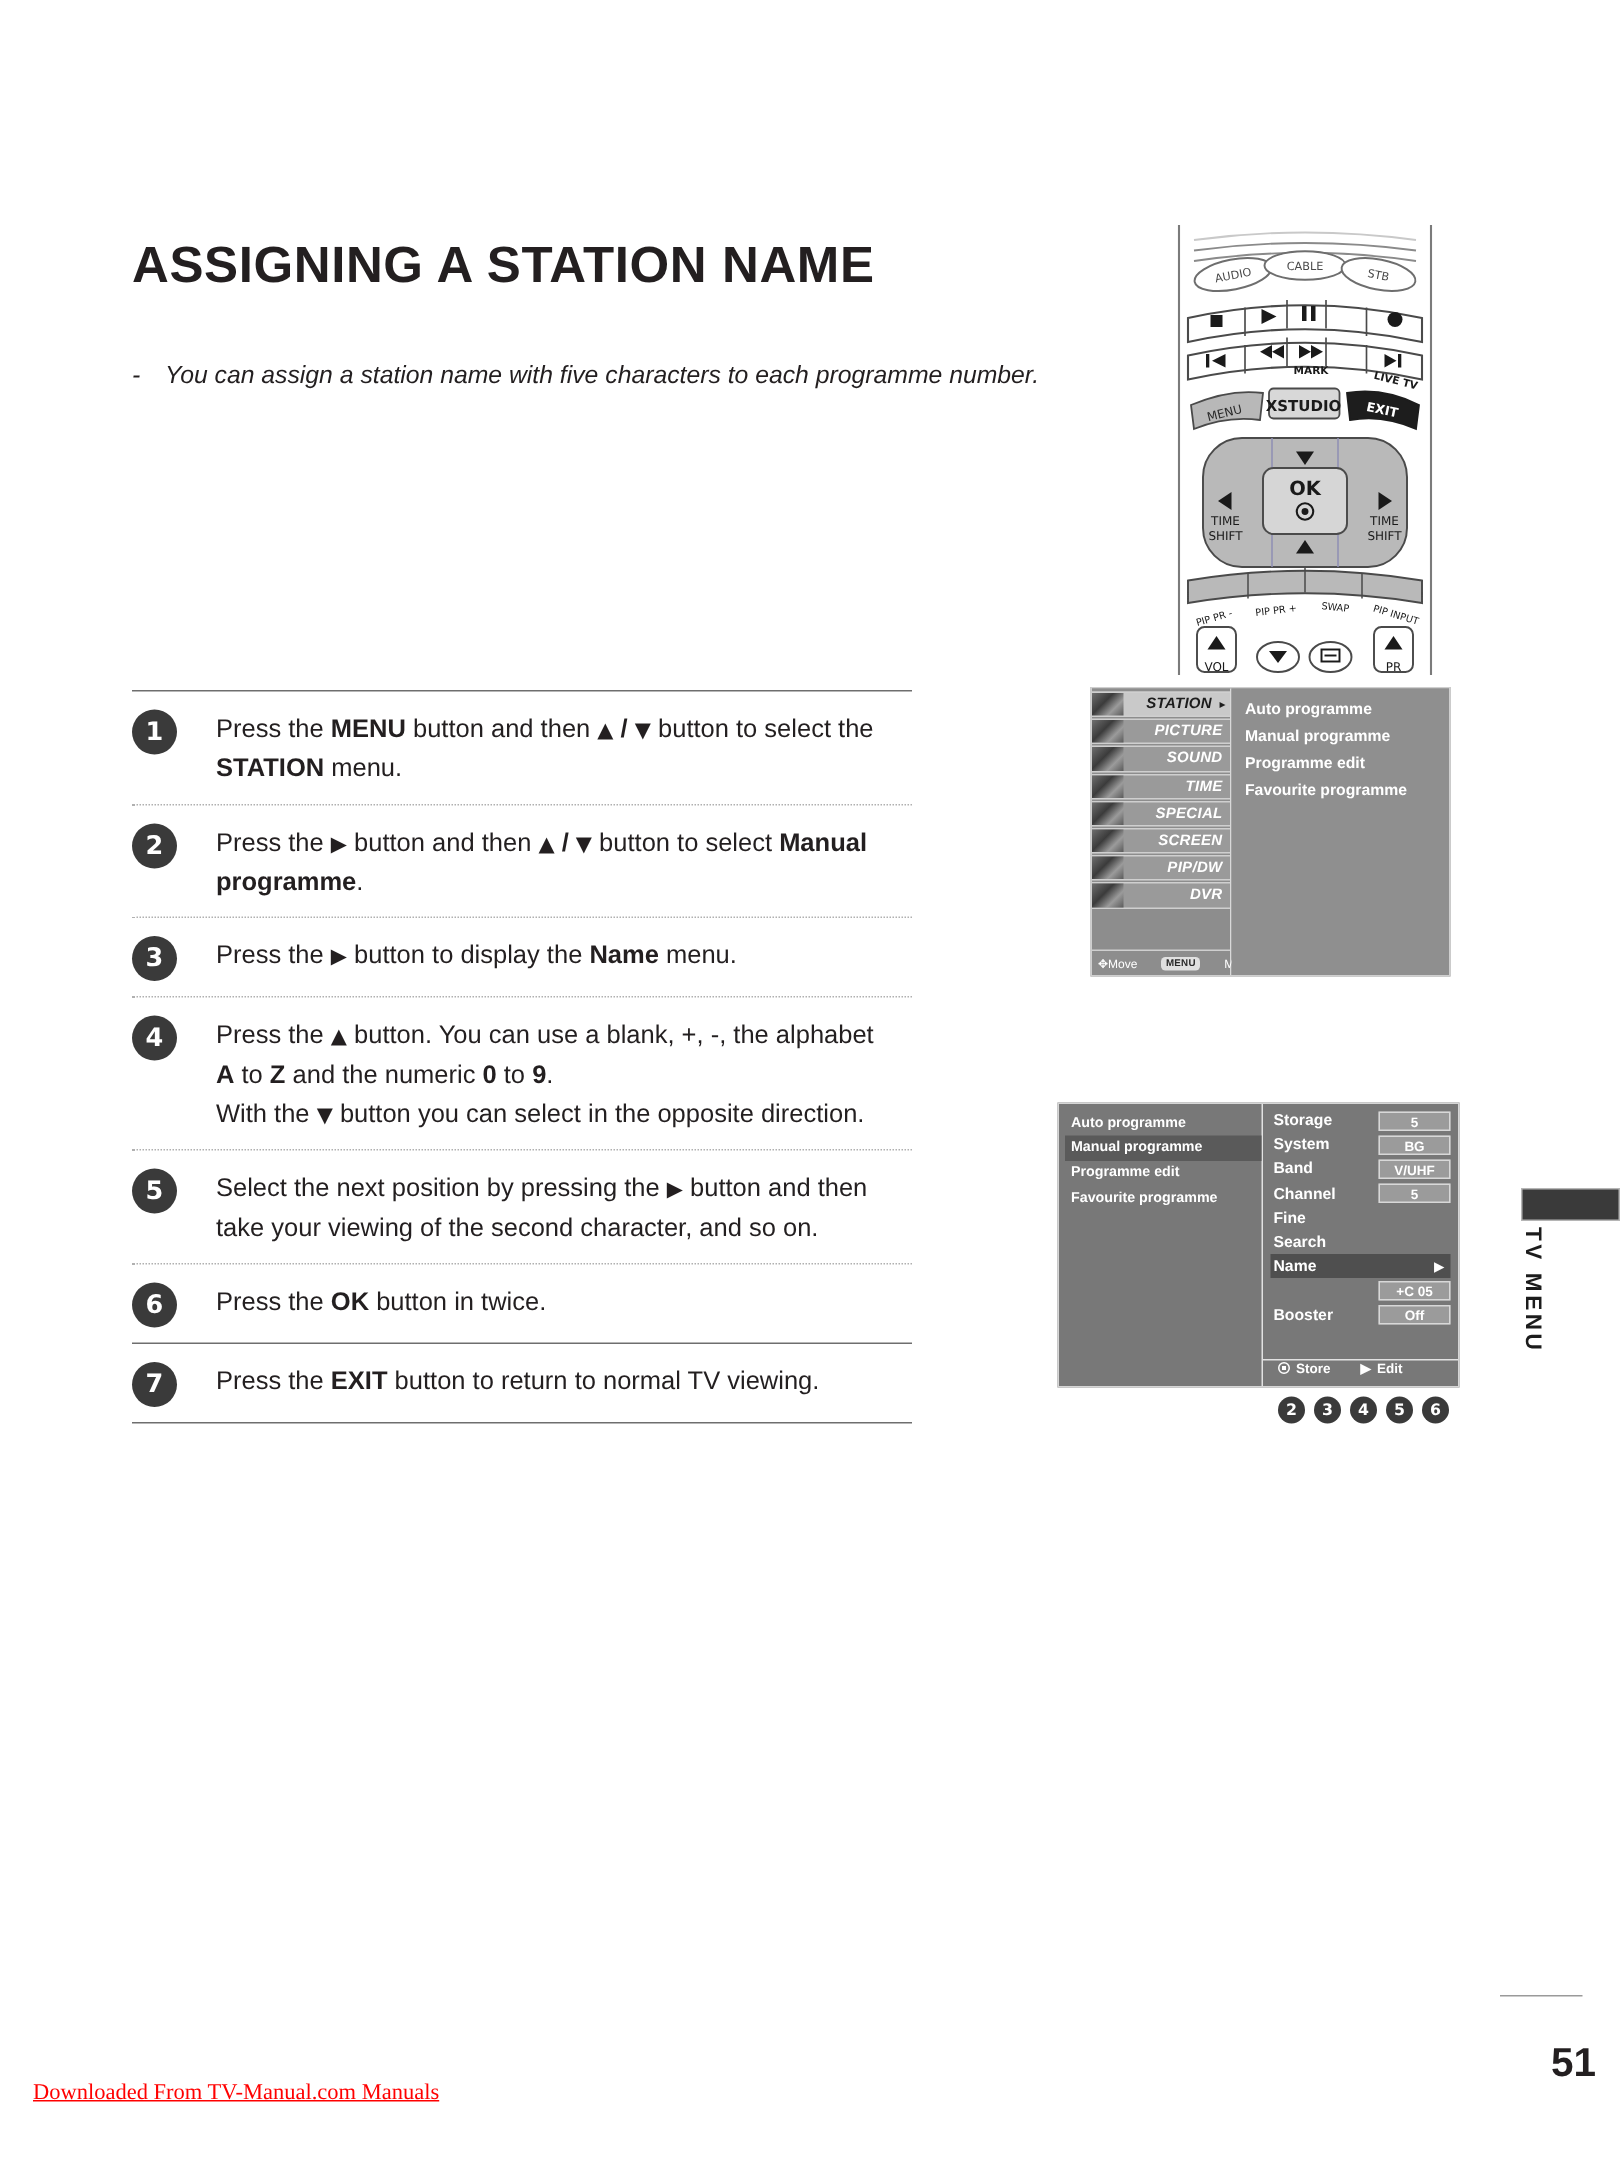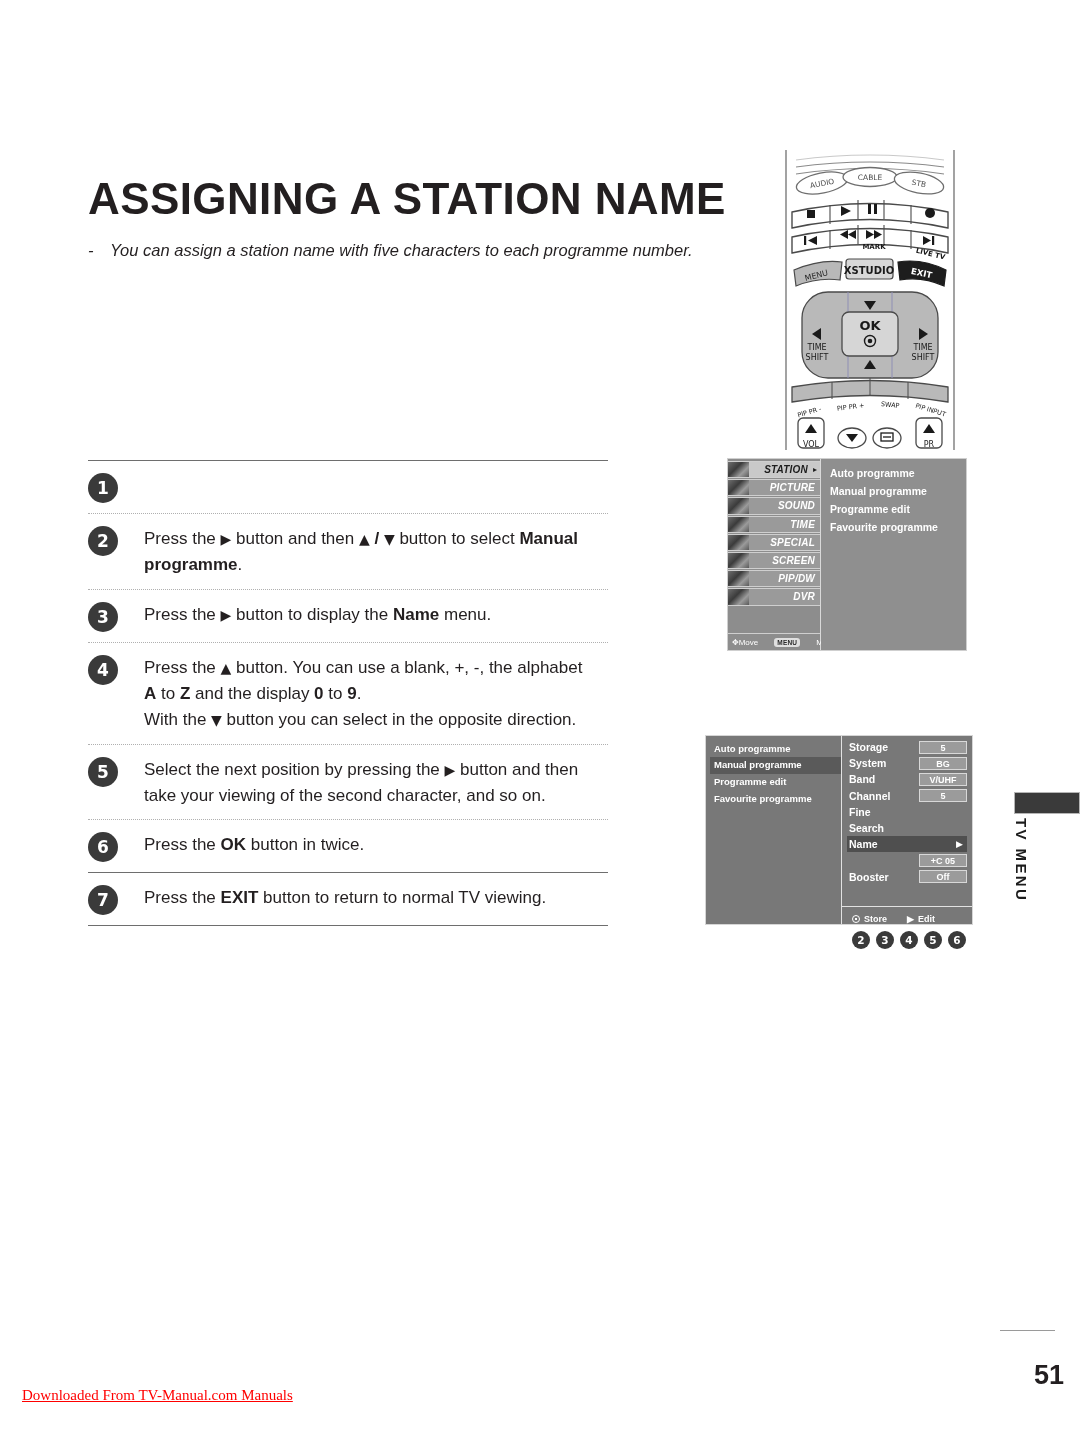--- a/index.html
+++ b/index.html
@@ -13,22 +13,22 @@
     position: relative;
     font-family: "Liberation Sans", sans-serif;
     color: #1a1a1a;
     overflow: hidden;
   }
 
   
   #page-title {
     position: absolute;
     left: 88px;
-    top: 174px;
-    font-size: 44px;
+    top: 158px;
+    font-size: 34px;
     font-weight: bold;
     letter-spacing: 0.4px;
     color: #231f20;
     font-family: "Liberation Sans", sans-serif;
   }
   #intro-row {
     position: absolute;
     left: 88px;
     top: 240px;
     width: 620px;
@@ -287,21 +287,21 @@
     text-align: right;
     padding-right: 4px;
     font-size: 9px;
     color: #ffffff;
     box-sizing: border-box;
   }
   #osd2-footer {
     height: 17px;
     border-top: 1.5px solid #e2e2e2;
     display: flex;
-    align-items: flex-end;
+    align-items: flex-start;
     gap: 20px;
     padding-left: 10px;
     font-size: 9px;
     font-weight: bold;
     color: #ffffff;
     background: #787878;
     white-space: nowrap;
   }
   .footer-btn { display: flex; align-items: center; gap: 4px; }
   .glyph-circle {
@@ -383,20 +383,24 @@
 
 <div id="intro-row">
   <span id="intro-dash">-</span>
   <span id="intro-text">You can assign a station name with five characters to each programme number.</span>
 </div>
 
 <div id="steps">
     <div class="rule-solid"></div>
     <div class="step">
       <div class="step-badge">1</div>
+      <div class="step-body">
+        <div><span>Press the </span><b>MENU</b><span> button and then </span><b class="arrow">▲</b><b> / </b><b class="arrow">▼</b><span> button to select the</span></div>
+        <div><b>STATION</b><span> menu.</span></div>
+      </div>
     </div>
     <div class="rule-dotted"></div>
     <div class="step">
       <div class="step-badge">2</div>
       <div class="step-body">
         <div><span>Press the </span><b class="arrow">▶</b><span> button and then </span><b class="arrow">▲</b><b> / </b><b class="arrow">▼</b><span> button to select </span><b>Manual</b></div>
         <div><b>programme</b><span>.</span></div>
       </div>
     </div>
     <div class="rule-dotted"></div>
@@ -404,21 +408,21 @@
       <div class="step-badge">3</div>
       <div class="step-body">
         <div><span>Press the </span><b class="arrow">▶</b><span> button to display the </span><b>Name</b><span> menu.</span></div>
       </div>
     </div>
     <div class="rule-dotted"></div>
     <div class="step">
       <div class="step-badge">4</div>
       <div class="step-body">
         <div><span>Press the </span><b class="arrow">▲</b><span> button. You can use a blank, +, -, the alphabet</span></div>
-        <div><b>A</b><span> to </span><b>Z</b><span> and the display </span><b>0</b><span> to </span><b>9</b><span>.</span></div>
+        <div><b>A</b><span> to </span><b>Z</b><span> and the numeric </span><b>0</b><span> to </span><b>9</b><span>.</span></div>
         <div><span>With the </span><b class="arrow">▼</b><span> button you can select in the opposite direction.</span></div>
       </div>
     </div>
     <div class="rule-dotted"></div>
     <div class="step">
       <div class="step-badge">5</div>
       <div class="step-body">
         <div><span>Select the next position by pressing the </span><b class="arrow">▶</b><span> button and then</span></div>
         <div><span>take your viewing of the second character, and so on.</span></div>
       </div>

